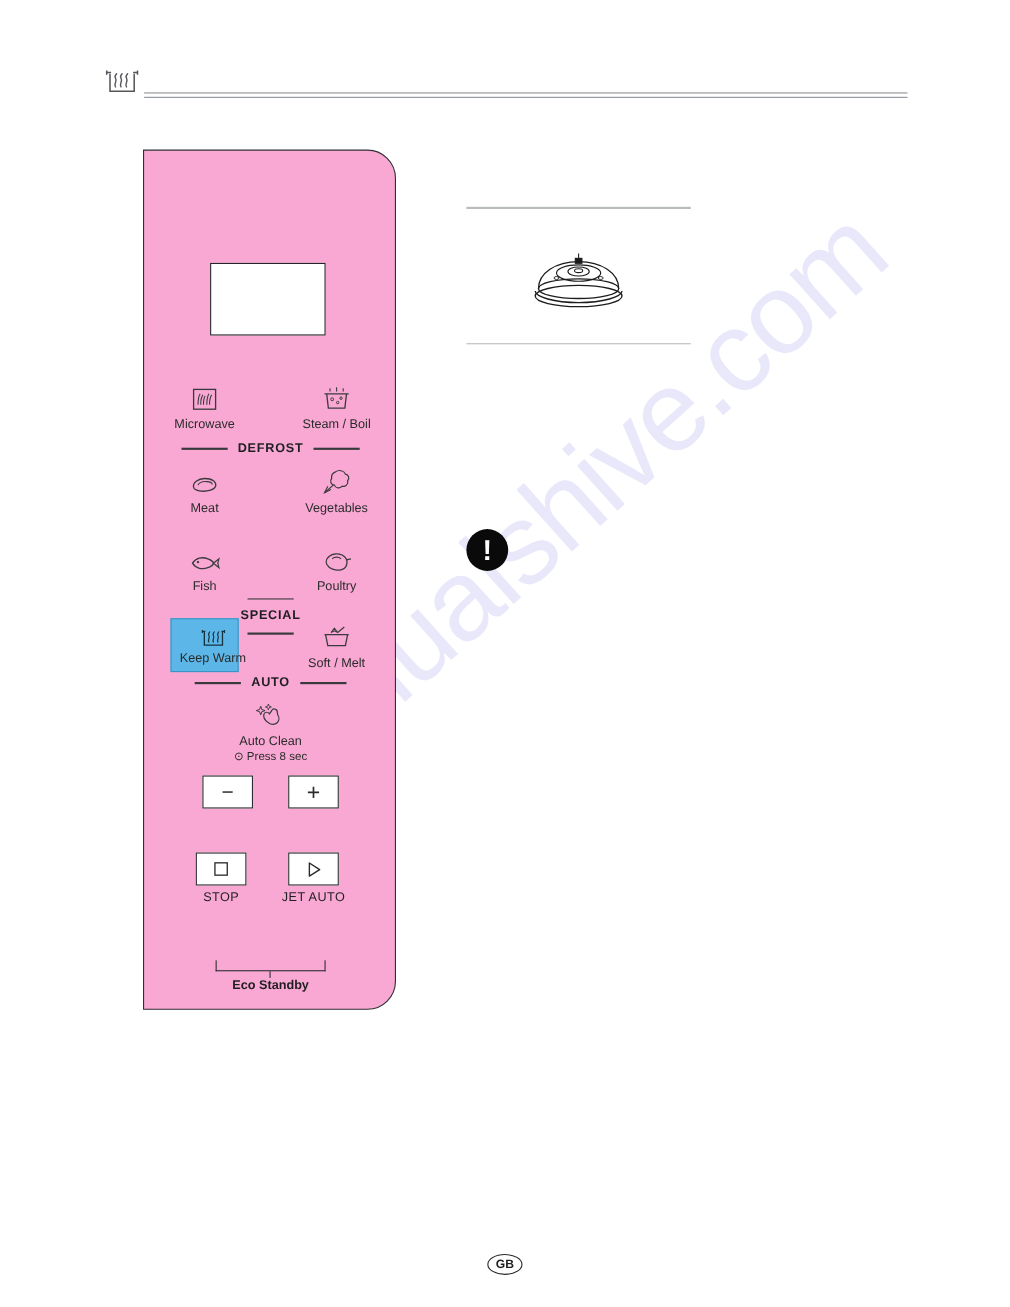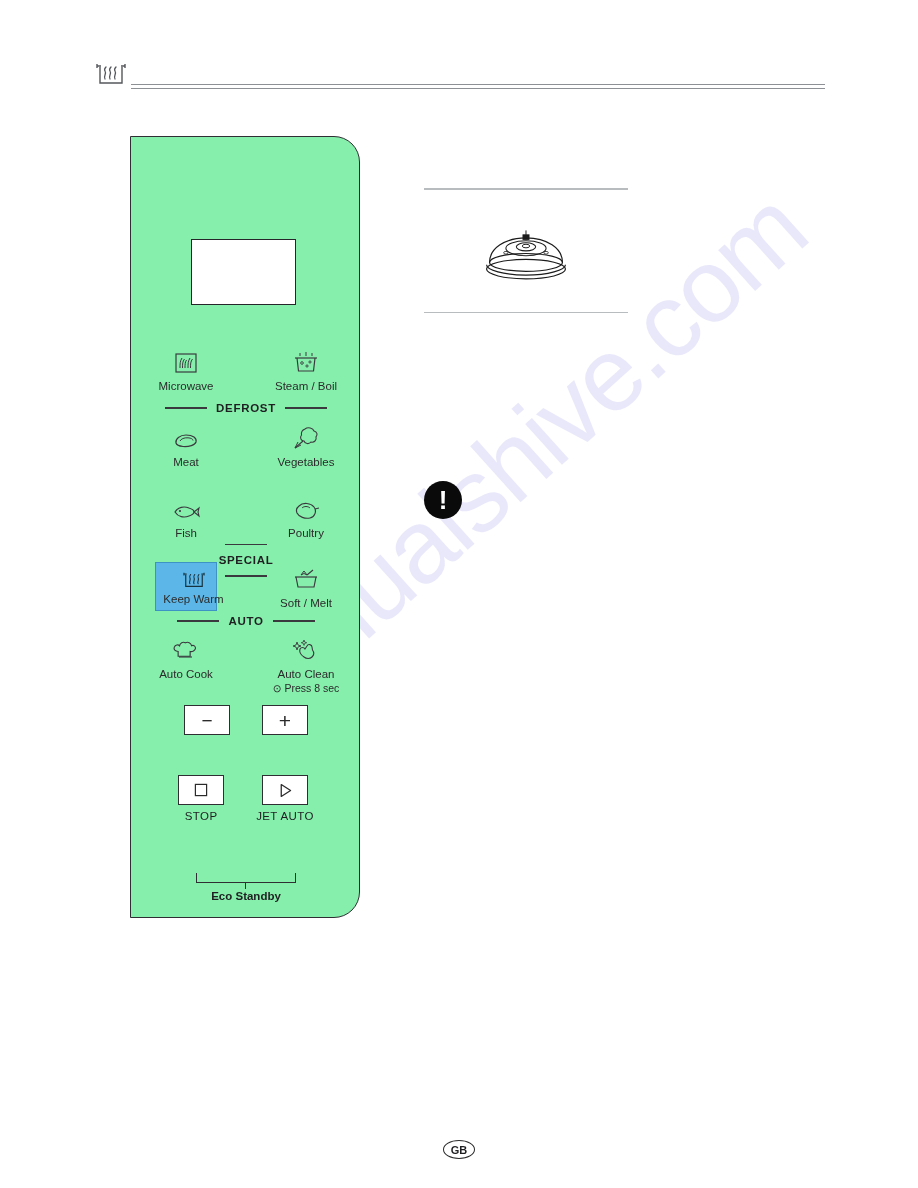--- a/index.html
+++ b/index.html
@@ -84,21 +84,21 @@
     position: absolute;
     left: 130px;
     top: 136px;
     width: 230px;
     height: 782px;
     border: 1.4px solid #2f2f33;
     border-top-right-radius: 26px;
     border-bottom-right-radius: 26px;
     border-top-left-radius: 0;
     border-bottom-left-radius: 0;
-    background: #86efac;
+    background: #f9a8d4;
     z-index: 10;
   }
 
   .display {
     position: absolute;
     left: 60px;
     top: 102px;
     width: 105px;
     height: 66px;
     border: 1.6px solid #26262a;
@@ -458,29 +458,20 @@
       </div>
     </div>
 
     <div class="section-div" style="top:478px;">
       <span class="line"></span>
       <span class="cap">AUTO</span>
       <span class="line"></span>
     </div>
 
     <div class="btn-row" style="top:496px;">
-      <div class="btn-cell">
-        <div class="btn-icon">
-          <svg viewBox="0 0 30 24" width="30" height="24">
-            <path d="M9 18 L9 13 C6 13 4 11 5 8.5 C6 6 9 5.5 10.5 7 C11 4 14 2.5 16.5 4 C19 2.5 22.5 4 23 7 C25 6 27.5 7.5 27 10 C26.5 12 24 13.5 21.5 13 L21.5 18 Z" stroke="#3a3a3e" stroke-width="1.2" fill="none" transform="translate(-1.5,0) scale(0.96)"></path>
-            <path d="M8 18 L21 18" stroke="#3a3a3e" stroke-width="1.1"></path>
-          </svg>
-        </div>
-        <div class="btn-label">Auto Cook</div>
-      </div>
       <div class="btn-cell">
         <div class="btn-icon">
           <svg viewBox="0 0 30 26" width="30" height="26">
             <path d="M13 20 C10 18 8 15 9 12 C10 10 13 10 14 12 L16 9 C17 6.5 21 7.5 21 10 L21.5 13 C23 15 23 18 21 20 C19 22 15.5 22 13 20 Z" stroke="#3a3a3e" stroke-width="1.1" fill="none"></path>
             <path d="M6 5 L7 8 L10 9 L7 10 L6 13 L5 10 L2 9 L5 8 Z" stroke="#3a3a3e" stroke-width="0.9" fill="none"></path>
             <path d="M13 3 L13.7 5 L15.7 5.7 L13.7 6.4 L13 8.4 L12.3 6.4 L10.3 5.7 L12.3 5 Z" stroke="#3a3a3e" stroke-width="0.8" fill="none"></path>
           </svg>
         </div>
         <div class="btn-label">Auto Clean</div>
         <div class="btn-sublabel">⊙ Press 8 sec</div>

